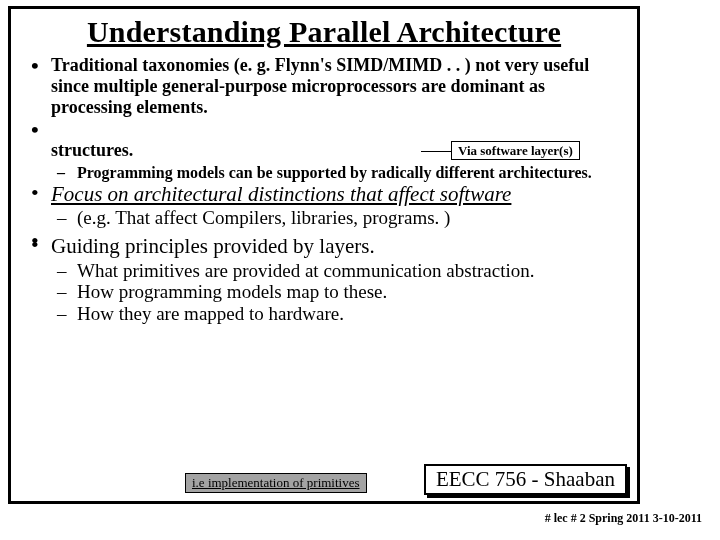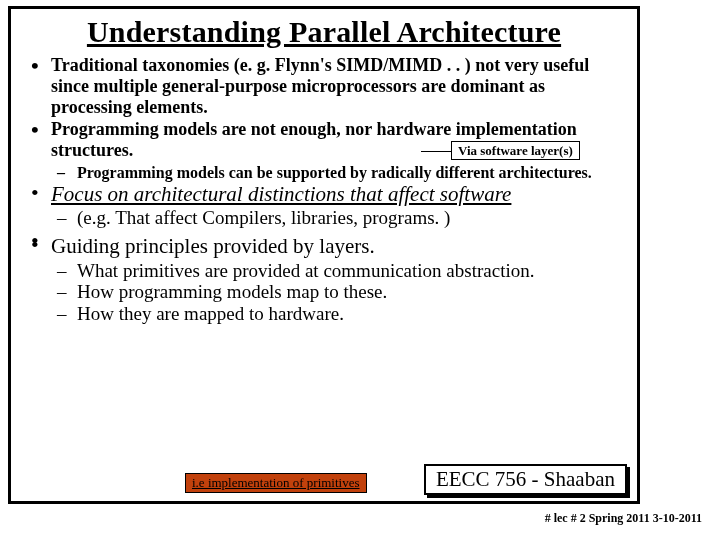--- a/index.html
+++ b/index.html
@@ -72,21 +72,21 @@
   .sub4 { font-size: 19px; line-height: 1.15; margin-left: 6px; margin-top: 0px; }
   .b5 { font-size: 21px; line-height: 1.2; margin-top: 6px; }
   .sub5 { font-size: 19px; line-height: 1.15; margin-left: 6px; margin-top: 0px; }
   .sub5 li { margin-bottom: 0px; }
   .box-impl {
     position: absolute;
     border: 1.5px solid #000;
     font-size: 13px;
     text-decoration: underline;
     padding: 1px 6px;
-    background: #c2410c;
+    background: #a3a3a3;
     text-align: right;
   }
   .course-box {
     position: absolute;
     border: 2px solid #000;
     box-shadow: 3px 3px 0 #000;
     background: #fff;
     font-size: 21px;
     padding: 1px 10px;
     white-space: nowrap;
@@ -105,21 +105,21 @@
 <body>
 
 <div class="slide">
 
   <div class="title">Understanding Parallel Architecture</div>
 
   <ul class="top">
     <li class="b1">Traditional taxonomies (e. g. Flynn's SIMD/MIMD . . ) not very useful since multiple general-purpose microprocessors are dominant as processing elements.</li>
 
     <li class="b2">
-      <span>Programming models are not enough, nor hardware implementation</span><br>
+      <br>
       <span class="line2 rel">
         <span>structures.</span>
         <span class="soft-arrow" style="left:370px; top:11px;"></span>
         <span class="box-soft" style="left:400px; top:1px;">Via software layer(s)</span>
       </span>
       <ul class="sub sub1">
         <li>Programming models can be supported by radically different architectures.</li>
       </ul>
     </li>
 

